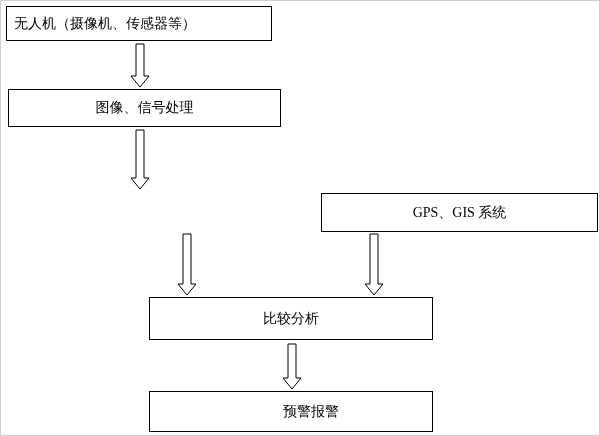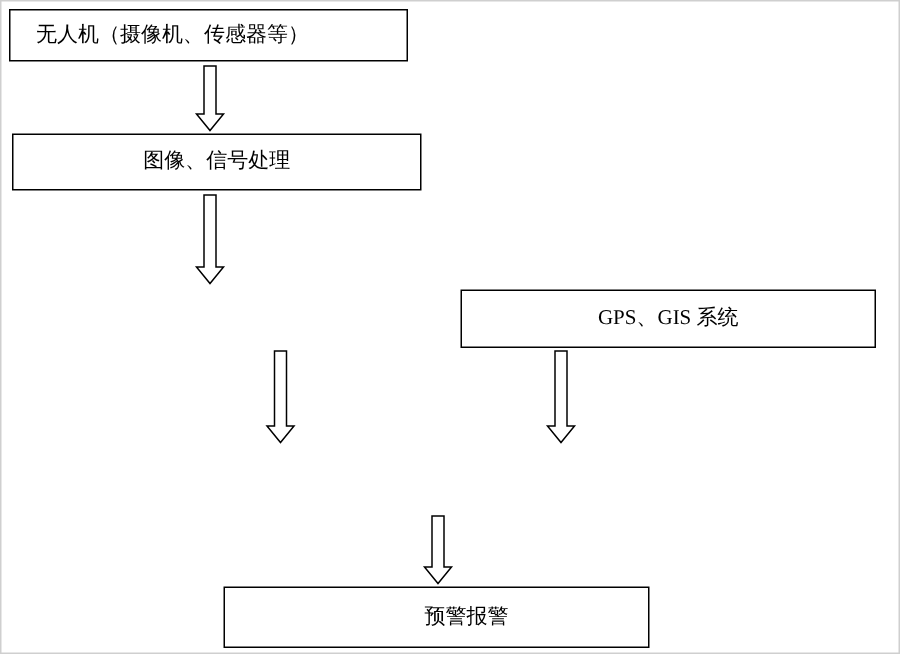--- a/index.html
+++ b/index.html
@@ -25,21 +25,21 @@
     color: #000000;
     font-size: 14px;
     line-height: 1;
     display: flex;
     align-items: center;
     justify-content: center;
     white-space: nowrap;
   }
   .node.left-align {
     justify-content: flex-start;
-    padding-left: 17px;
+    padding-left: 7px;
   }
   .arrow {
     position: absolute;
     display: block;
   }
 </style>
 </head>
 <body>
 
 <div class="canvas">
@@ -54,32 +54,35 @@
 
   <div class="node" style="left:7px; top:88px; width:273px; height:38px;justify-content:center;">
     <span>图像、信号处理</span>
   </div>
 
   <svg class="arrow" style="left:128px; top:128px;" width="22" height="61" viewBox="0 0 22 61" aria-hidden="true">
     <polygon points="7,1 15,1 15,49 20,49 11,60 2,49 7,49" fill="#ffffff" stroke="#000000" stroke-width="1"></polygon>
   </svg>
 
 
-  <div class="node" style="left:306px; top:192px; width:277px; height:39px;text-align:right;">
+  <div class="node" style="left:320px; top:192px; width:277px; height:39px;text-align:right;">
     <span>GPS、GIS 系统</span>
   </div>
 
   <svg class="arrow" style="left:175px; top:232px;" width="22" height="63" viewBox="0 0 22 63" aria-hidden="true">
     <polygon points="7,1 15,1 15,51 20,51 11,62 2,51 7,51" fill="#ffffff" stroke="#000000" stroke-width="1"></polygon>
   </svg>
 
   <svg class="arrow" style="left:362px; top:232px;" width="22" height="63" viewBox="0 0 22 63" aria-hidden="true">
     <polygon points="7,1 15,1 15,51 20,51 11,62 2,51 7,51" fill="#ffffff" stroke="#000000" stroke-width="1"></polygon>
   </svg>
 
+  <div class="node" style="left:148px; top:296px; width:284px; height:43px;">
+    <span>比较分析</span>
+  </div>
 
   <svg class="arrow" style="left:280px; top:342px;" width="22" height="47" viewBox="0 0 22 47" aria-hidden="true">
     <polygon points="7,1 15,1 15,35 20,35 11,46 2,35 7,35" fill="#ffffff" stroke="#000000" stroke-width="1"></polygon>
   </svg>
 
   <div class="node" style="left:148px; top:390px; width:284px; height:41px;padding-left:40px;">
     <span>预警报警</span>
   </div>
 
 </div>

